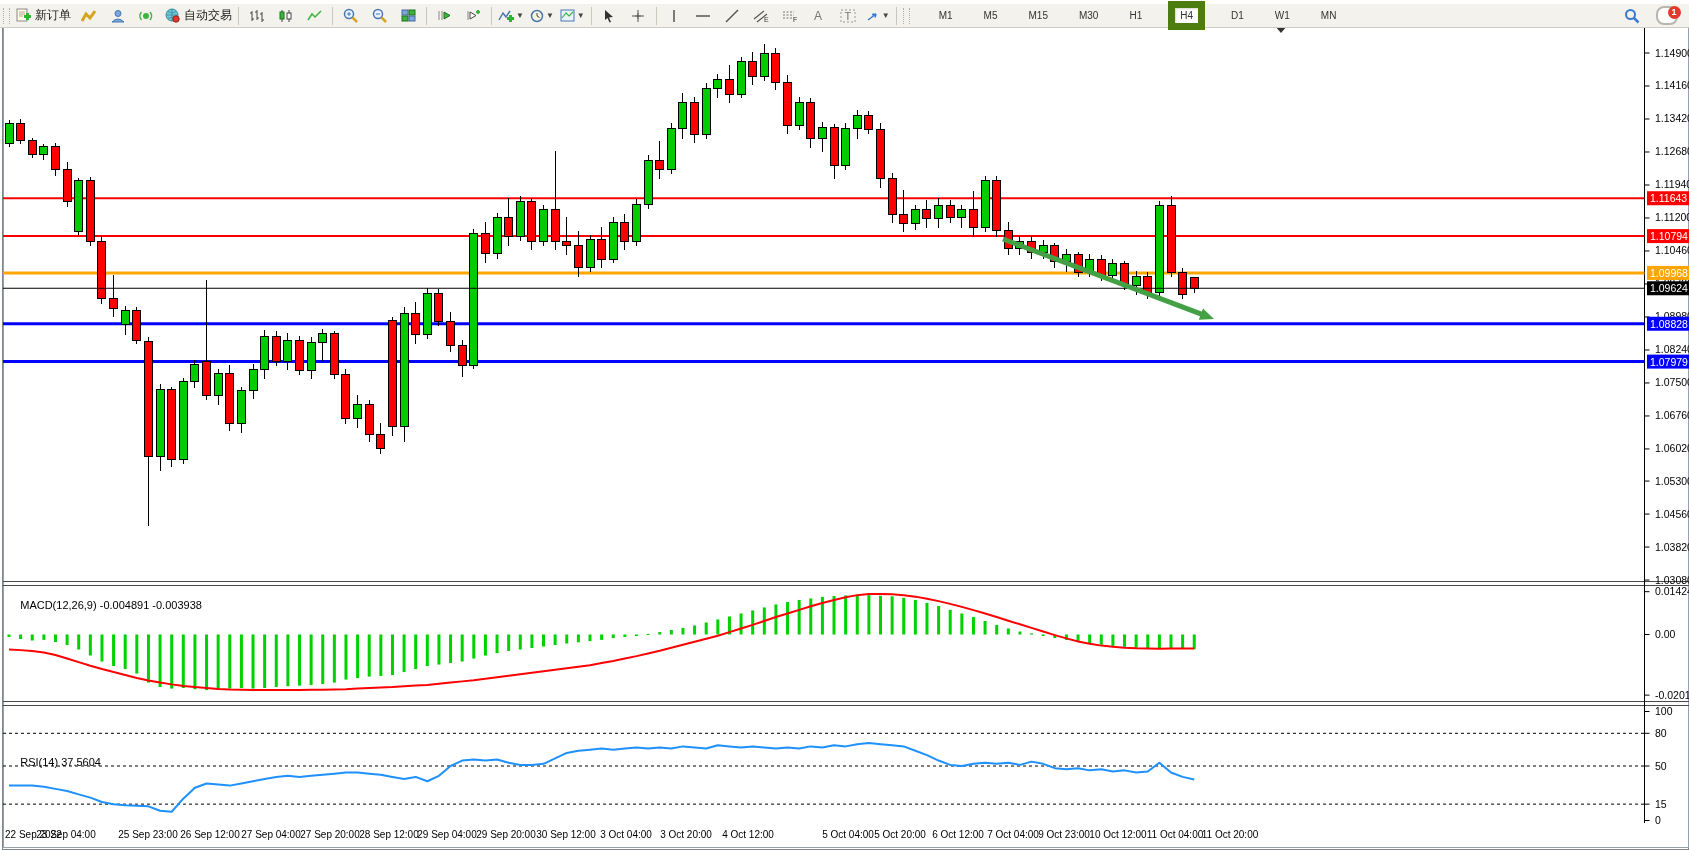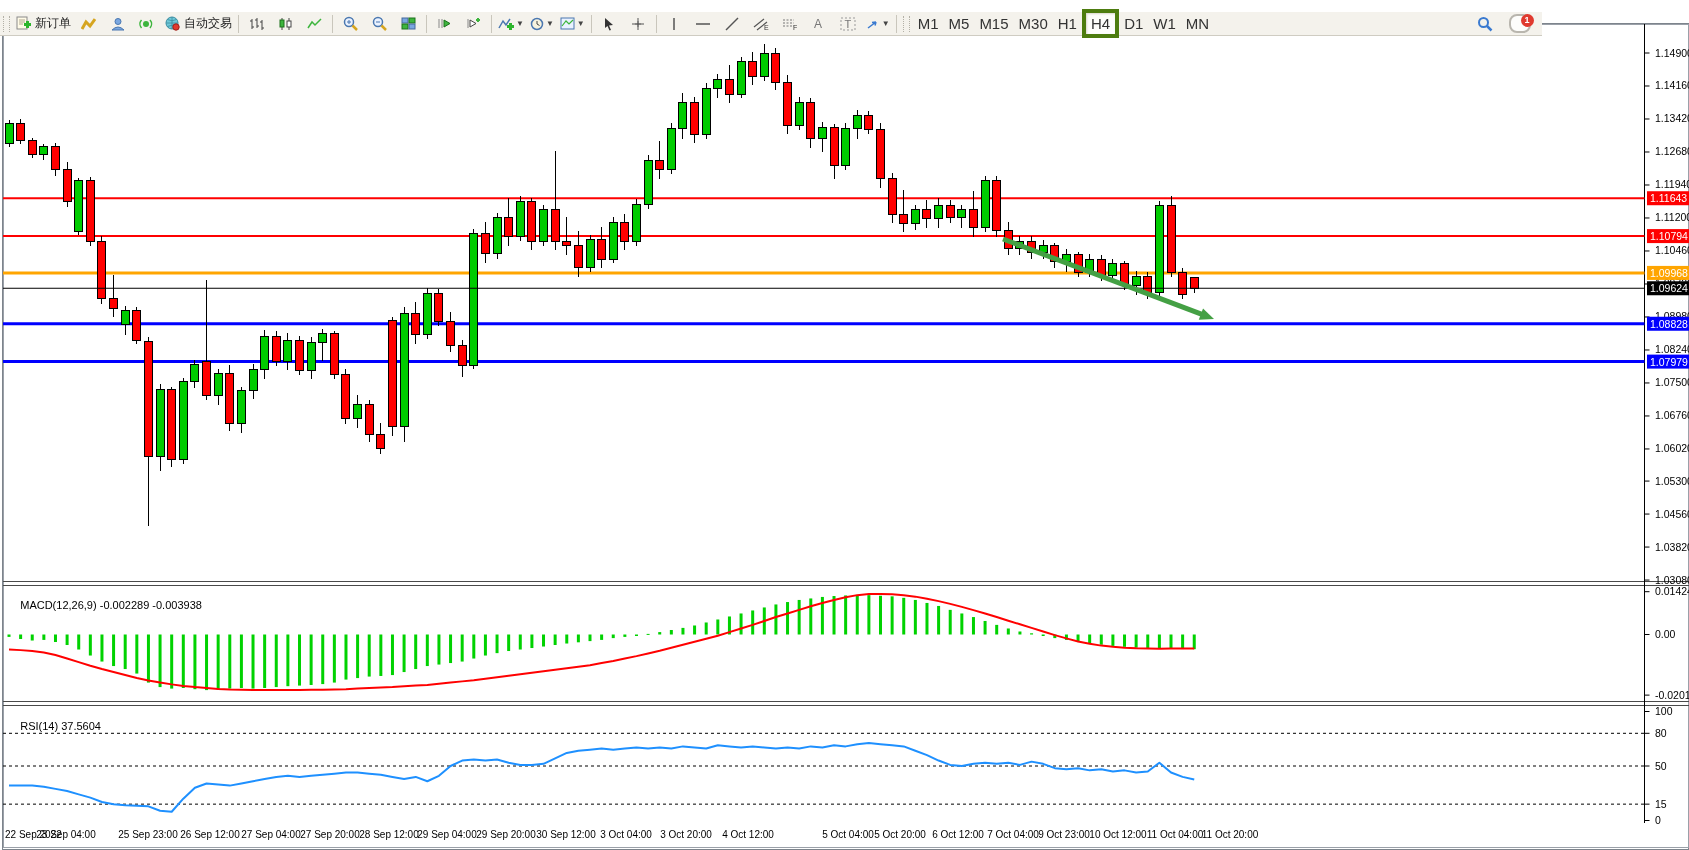--- a/index.html
+++ b/index.html
@@ -1,41 +1,41 @@
 <!DOCTYPE html>
 <html><head>
 <meta charset="utf-8">
 <style>
   html,body{margin:0;padding:0;width:1689px;height:850px;overflow:hidden;
     font-family:"Liberation Sans",sans-serif;background:#fff;}
   
-  .toolbar{position:absolute;top:12px;left:0;width:1542px;height:23px;
+  .toolbar{position:absolute;top:4px;left:0;width:1689px;height:23px;
     background:#f4f2ec;border-bottom:1px solid #cfccc2;display:flex;align-items:center;
     font-size:12px;color:#222;z-index:30;}
   .grip{width:5px;height:16px;border-left:1px dotted #b3b0a6;border-right:1px dotted #b3b0a6;margin:0 3px;}
   .sep{width:1px;height:18px;background:#c9c6bc;margin:0 3px;}
   .tb{height:21px;min-width:23px;display:inline-flex;align-items:center;justify-content:center;
     padding:0 2px;cursor:default;border:1px solid transparent;border-radius:2px;}
   .tb .lbl{margin-left:3px;}
   .tb svg{display:block;}
   .dd{font-size:8px;color:#444;margin-left:2px;}
-  .tf{font-size:15px;color:#333;padding:2px 5px;height:16px;line-height:16px;cursor:default;}
-  .tf.active{border:4px solid #4d7c0f;background:#fdfdfb;box-shadow:inset 1px 1px 2px #d8d5ca;}
+  .tf{font-size:10px;color:#333;padding:2px 5px;height:16px;line-height:16px;cursor:default;margin-left:21px;}
+  .tf.active{border:7px solid #4d7c0f;background:#fdfdfb;box-shadow:inset 1px 1px 2px #d8d5ca;}
   .tright{margin-left:auto;display:flex;align-items:center;margin-right:8px;}
   .badge{position:absolute;top:-2px;right:-5px;width:13px;height:13px;background:#e03a2f;
     border-radius:50%;color:#fff;font-size:9px;font-weight:bold;text-align:center;line-height:13px;}
   .bubble{position:relative;width:18px;height:15px;border:2px solid #b9b6ae;border-radius:8px;background:#fdfdfb;}
   
   .chart-window{position:absolute;top:23px;left:2px;right:0;bottom:0;background:#fff;
     border:1px solid #7d848c;}
   svg text{font-family:"Liberation Sans",sans-serif;}
   .pane-label{position:absolute;font-size:11px;color:#000;z-index:10;background:transparent;white-space:pre;}
   #chart-title{top:5px;left:6px;}
   #macd-label{top:563px;left:5px;}
-  #rsi-label{top:684px;left:5px;}
+  #rsi-label{top:720px;left:5px;}
   .tri{display:inline-block;width:0;height:0;border-left:4px solid transparent;
     border-right:4px solid transparent;border-top:5px solid #000;margin-right:4px;vertical-align:middle;}
 </style>
 </head>
 <body>
 
 <div class="toolbar">
   <span class="grip"></span>
 
   <span class="tb">
@@ -295,21 +295,21 @@
     <span class="tb" style="margin-left:6px;">
       <span class="bubble">
         <span class="badge">1</span>
       </span>
       </span>
   </span>
 </div>
 
 <div class="chart-window">
   <div class="pane-label" id="macd-label">
-    <span>MACD(12,26,9)</span> <span>-0.002289</span> <span>-0.003938</span>
+    <span>MACD(12,26,9)</span> <span>-0.004891</span> <span>-0.003938</span>
   </div>
   <div class="pane-label" id="rsi-label">
     <span>RSI(14)</span> <span>37.5604</span>
   </div>
   <svg id="chart-svg" width="1687" height="825" viewBox="0 0 1687 825">
       <rect x="0.5" y="0.5" width="1685" height="823" fill="none" stroke="#9aa0a8"></rect>
       <line x1="0" y1="557.5" x2="1686" y2="557.5" stroke="#4a4a4a" stroke-width="1"></line>
       <line x1="0" y1="561.5" x2="1686" y2="561.5" stroke="#4a4a4a" stroke-width="1"></line>
       <line x1="0" y1="677.5" x2="1686" y2="677.5" stroke="#4a4a4a" stroke-width="1"></line>
       <line x1="0" y1="681.5" x2="1686" y2="681.5" stroke="#4a4a4a" stroke-width="1"></line>

